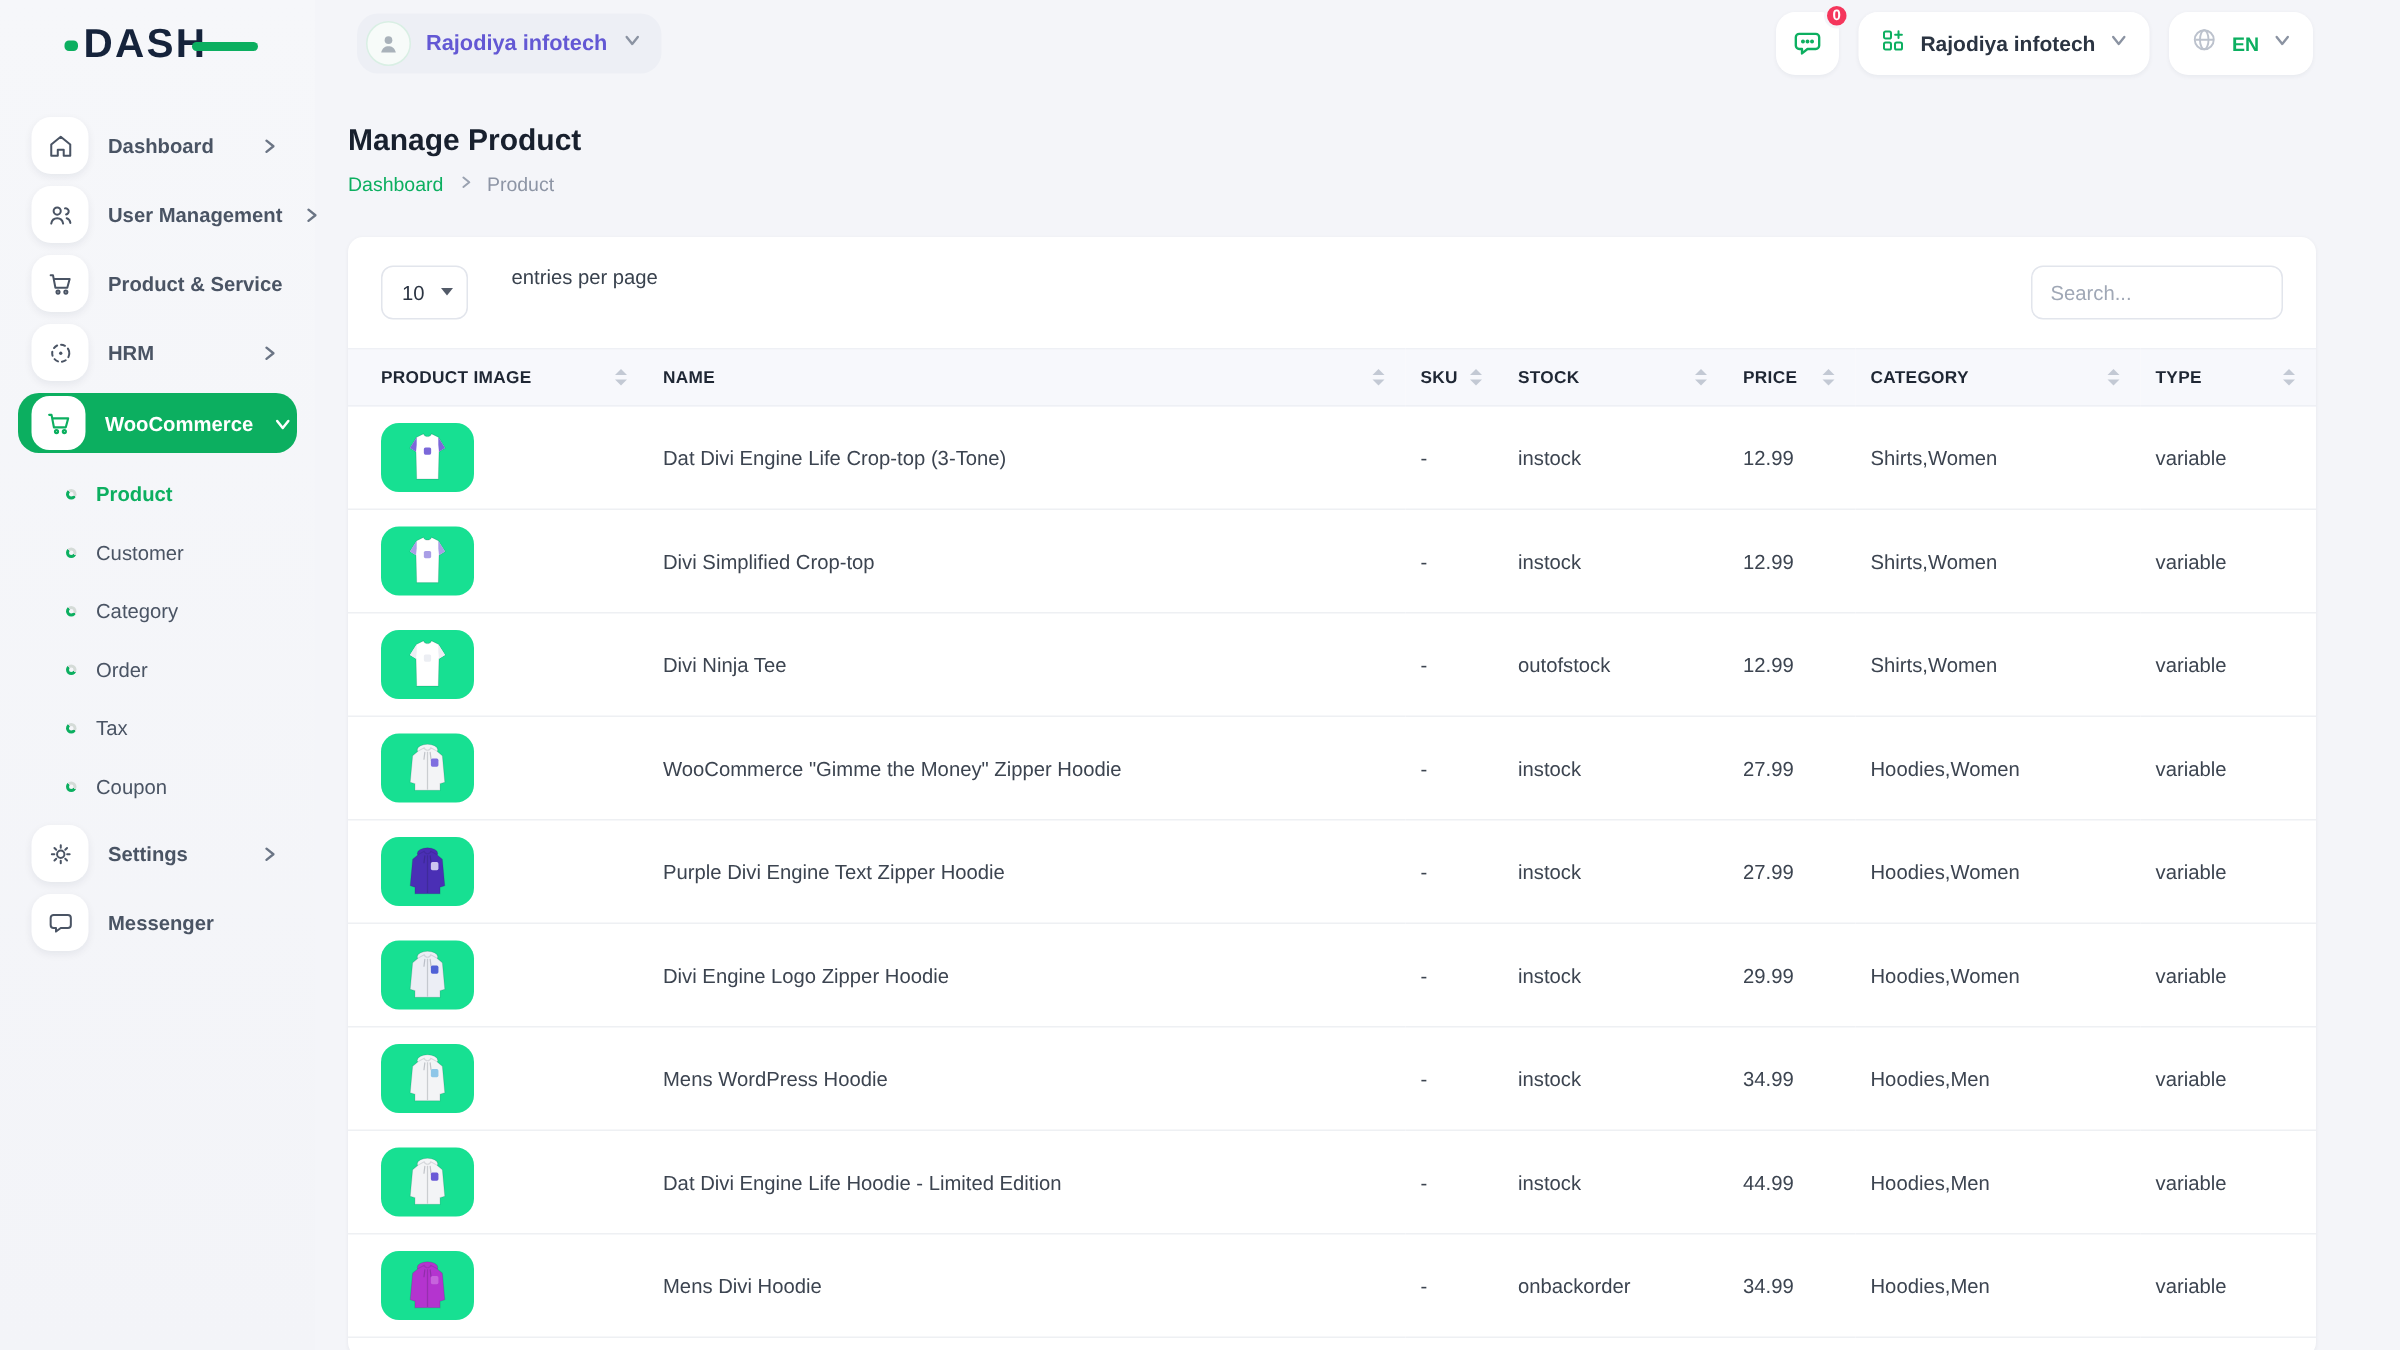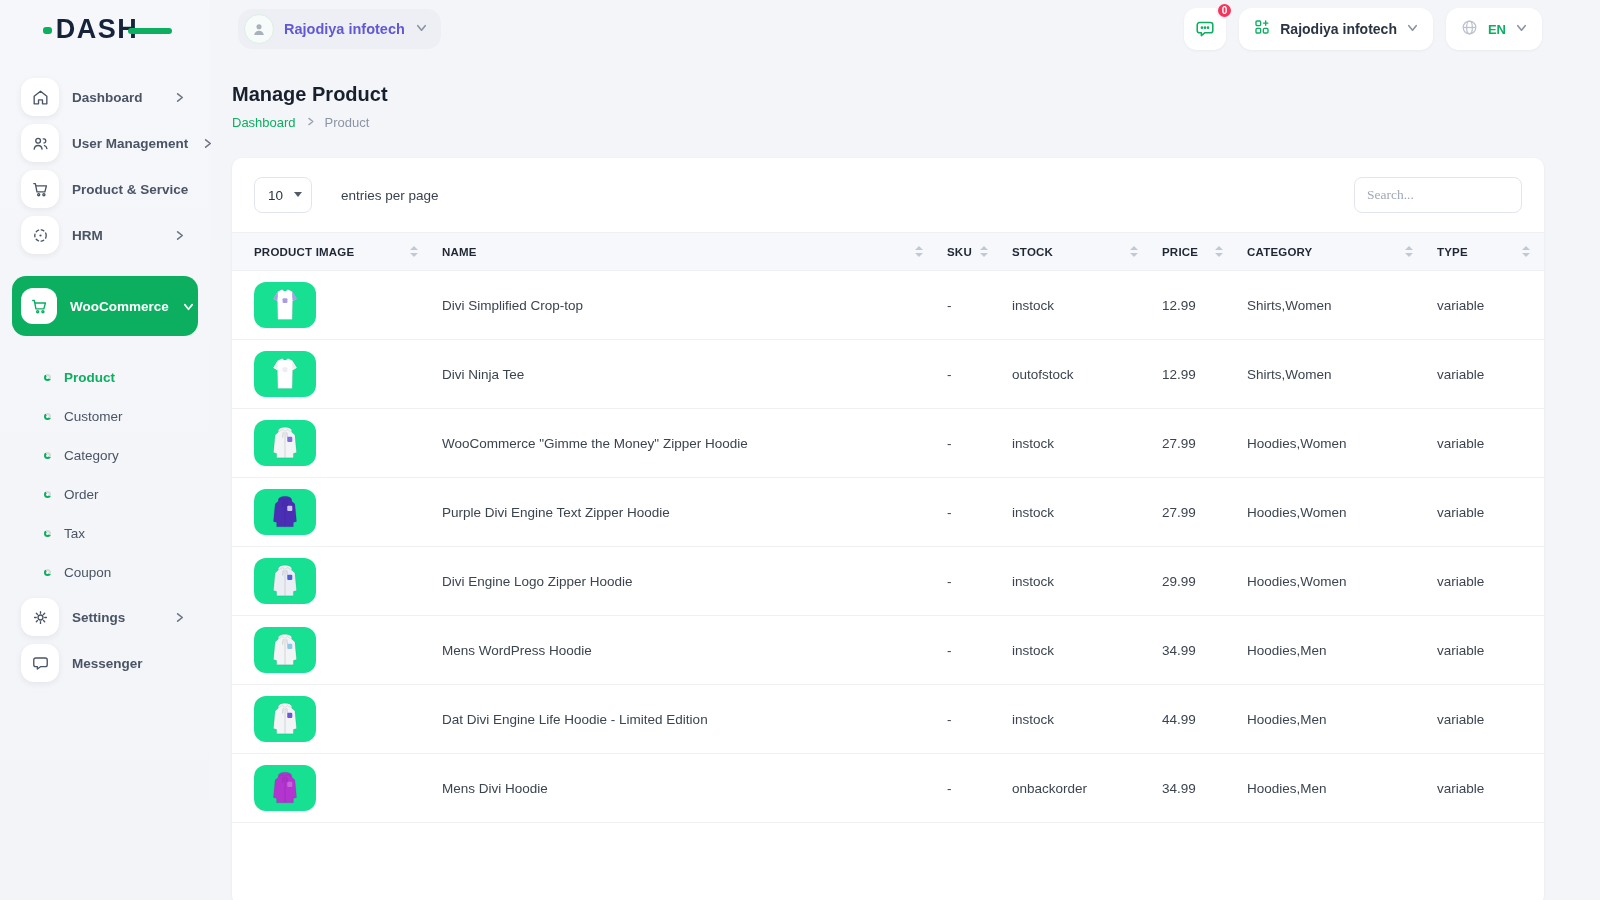--- a/index.html
+++ b/index.html
@@ -11,21 +11,21 @@
   .sidebar{position:fixed;left:0;top:0;bottom:0;width:210px;z-index:2;background:linear-gradient(180deg,#f6f7fa,#f3f4f8)}
   .logo-area{height:58px;display:flex;align-items:center;justify-content:center}
   .logo{position:relative;font-size:27px;font-weight:800;letter-spacing:1.5px;color:#15233b;padding-right:16px}
   .logo-dot{position:absolute;left:-13px;top:13px;width:9px;height:7px;border-radius:3px;background:var(--accent)}
   .logo-dash{position:absolute;right:-18px;top:14px;width:44px;height:6px;border-radius:3px;background:var(--accent)}
   .nav{padding:16px 12px 0}
   .nav-item{display:flex;align-items:center;gap:13px;height:46px;padding:0 12px 0 9px;border-radius:14px;cursor:pointer;margin-bottom:0}
   .icon-card{flex:0 0 38px;width:38px;height:38px;background:#fff;border-radius:13px;box-shadow:0 2px 6px rgba(20,30,50,.07);display:flex;align-items:center;justify-content:center}
   .nav-label{font-size:13.5px;font-weight:600;color:#4a5464;flex:1;white-space:nowrap}
   .chev{margin-left:auto;display:flex}
-  .nav-item.active{background:var(--accent);height:60px;margin:18px 0}
+  .nav-item.active{background:var(--accent);height:40px;margin:4px 0}
   .nav-item.active .icon-card{flex-basis:36px;width:36px;height:36px;border-radius:12px;box-shadow:none}
   .nav-item.active .nav-label{color:#fff}
   .subnav{padding:4px 0 2px}
   .sub-item{display:flex;align-items:center;gap:13px;height:39px;padding-left:32px;font-size:13.5px;font-weight:400;color:#4a5464;cursor:pointer}
   .bullet{width:7px;height:7px;border-radius:50%;background:conic-gradient(from 120deg,var(--accent) 0 55%,#d4dbd7 55% 100%);position:relative}
   .bullet::after{content:"";position:absolute;inset:2px;border-radius:50%;background:#f5f6f9}
   .sub-item.active{color:var(--accent);font-weight:700}
 
   
   .topbar{position:fixed;left:210px;right:0;top:0;height:58px;display:flex;align-items:center;padding:0 58px 0 28px;z-index:3}
@@ -39,26 +39,26 @@
   .pill .cname{font-size:14px;font-weight:600;color:#2b3442}
   .lang{color:var(--accent);font-weight:700;font-size:13px}
 
   
   .main{margin-left:210px;padding:58px 56px 0 22px}
   .page-title{font-size:20px;font-weight:700;color:#18202e;margin:25px 0 9px}
   .breadcrumb{display:flex;align-items:center;gap:9px;font-size:13px}
   .bc-home{color:var(--accent);cursor:pointer}
   .bc-current{color:#8d95a5}
   .card{margin-top:28px;background:#fff;border-radius:10px;box-shadow:0 1px 3px rgba(18,28,45,.06);min-height:747px;overflow:hidden}
-  .controls{display:flex;align-items:center;padding:19px 22px}
+  .controls{display:flex;align-items:flex-start;padding:19px 22px}
   .select-wrap{position:relative}
   select{appearance:none;-webkit-appearance:none;width:58px;height:36px;border:1px solid #e2e5ec;border-radius:8px;background:#fff;font-size:13.5px;padding:0 20px 0 13px;color:#2b3442;font-family:inherit;cursor:pointer}
   .select-wrap::after{content:"";position:absolute;right:10px;top:15px;border-left:4px solid transparent;border-right:4px solid transparent;border-top:5px solid #525a68;pointer-events:none}
   .entries-label{margin-left:29px;font-size:13.5px;color:#39424e}
-  .search-input{margin-left:auto;width:168px;height:36px;border:1px solid #e2e5ec;border-radius:8px;padding:0 12px;font-size:13.5px;color:#2b3442;font-family:Liberation Serif, serif;outline:none}
+  .search-input{margin-left:auto;width:168px;height:36px;border:1px solid #e2e5ec;border-radius:8px;padding:0 12px;font-size:13.5px;color:#2b3442;font-family:Liberation Sans, sans-serif;outline:none}
   ::placeholder{color:#a0a8b6}
 
   table{width:100%;border-collapse:collapse;table-layout:fixed}
   thead th{background:#f7f8fc;border-top:1px solid #eef0f5;border-bottom:1px solid #eef0f5;height:38px;padding:0 10px;font-size:11.5px;letter-spacing:.2px;color:#1f2734;text-align:left}
   thead th:first-child{padding-left:22px}
   .th-inner{display:flex;align-items:center;justify-content:space-between;gap:6px}
   .sort{display:inline-flex;flex-direction:column;gap:3px;margin-right:4px}
   .sort i{display:block;width:0;height:0;border-left:4px solid transparent;border-right:4px solid transparent}
   .sort .up{border-bottom:4.5px solid #c3c9d4}
   .sort .dn{border-top:4.5px solid #c3c9d4}
@@ -368,20 +368,39 @@
               </span>
             </th>
         </tr>
       </thead>
       <tbody>
           <tr>
     <td>
       <div class="pimg">
         <svg class="g-tshirt" width="42" height="36" viewBox="0 0 44 40">
           <path class="g-body" d="M14 5 L19 2.5 C20 5.2 24 5.2 25 2.5 L30 5 L35 13 L30.5 15.7 L30 36 L14 36 L13.5 15.7 L9 13 Z" fill="#ffffff" stroke="rgba(15,25,40,.13)" stroke-width="0.8"></path>
+          <path class="g-accent" d="M14 5 L9 13 L13.5 15.7 L14 10.5 Z" fill="#7b68d9"></path>
+          <path class="g-accent" d="M30 5 L35 13 L30.5 15.7 L30 10.5 Z" fill="#7b68d9"></path>
+          <rect class="g-accent" x="19.3" y="12.5" width="5.4" height="5.4" rx="1.2" fill="#7b68d9"></rect>
+        </svg>
+
+      </div>
+    </td>
+    <td class="c-name">Dat Divi Engine Life Crop-top (3-Tone)</td>
+    <td class="c-sku">-</td>
+    <td class="c-stock">instock</td>
+    <td class="c-price">12.99</td>
+    <td class="c-category">Shirts,Women</td>
+    <td class="c-type">variable</td>
+  </tr>
+          <tr>
+    <td>
+      <div class="pimg">
+        <svg class="g-tshirt" width="42" height="36" viewBox="0 0 44 40">
+          <path class="g-body" d="M14 5 L19 2.5 C20 5.2 24 5.2 25 2.5 L30 5 L35 13 L30.5 15.7 L30 36 L14 36 L13.5 15.7 L9 13 Z" fill="#ffffff" stroke="rgba(15,25,40,.13)" stroke-width="0.8"></path>
           <path class="g-accent" d="M14 5 L9 13 L13.5 15.7 L14 10.5 Z" fill="#a99ee6"></path>
           <path class="g-accent" d="M30 5 L35 13 L30.5 15.7 L30 10.5 Z" fill="#a99ee6"></path>
           <rect class="g-accent" x="19.3" y="12.5" width="5.4" height="5.4" rx="1.2" fill="#a99ee6"></rect>
         </svg>
 
       </div>
     </td>
     <td class="c-name">Divi Simplified Crop-top</td>
     <td class="c-sku">-</td>
     <td class="c-stock">instock</td>

